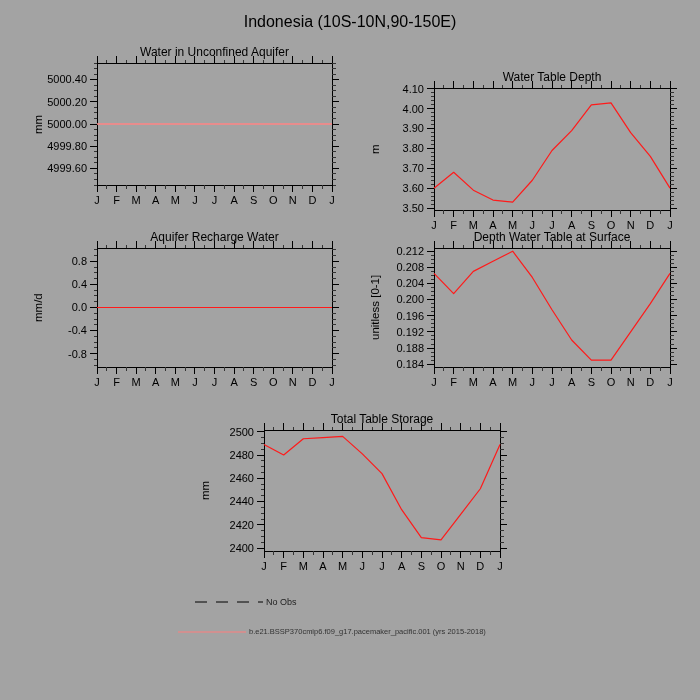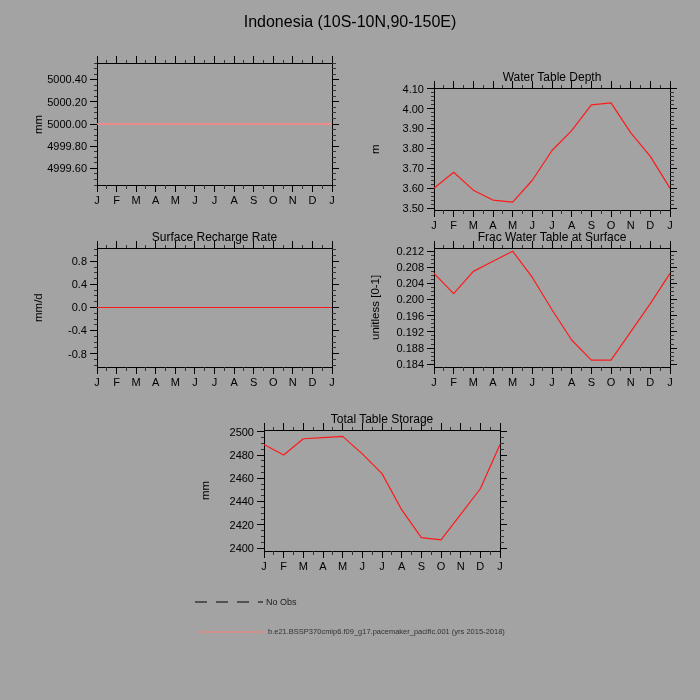--- a/index.html
+++ b/index.html
@@ -30,20 +30,21 @@
   .legend-row span { white-space:nowrap; }
 </style>
 </head>
 <body>
 
 <div class="page">
 
   <div class="main-title">Indonesia (10S-10N,90-150E)</div>
 
   <div class="chart" style="left:29px; top:39px; width:319px; height:176px;">
+    <div class="chart-title">Water in Unconfined Aquifer</div>
     <div class="ylabel">mm</div>
     <svg class="plot" width="319" height="176">
         <rect x="68" y="24" width="235" height="122" fill="none" stroke="#000" stroke-width="1" shape-rendering="crispEdges"></rect>
         <line x1="68" y1="129.36363636358135" x2="61" y2="129.36363636358135" stroke="#000" stroke-width="1" shape-rendering="crispEdges"></line>
         <line x1="303" y1="129.36363636358135" x2="310" y2="129.36363636358135" stroke="#000" stroke-width="1" shape-rendering="crispEdges"></line>
         <text x="58" y="133.16363636358136" text-anchor="end" font-size="11">4999.60</text>
         <line x1="68" y1="107.18181818179066" x2="61" y2="107.18181818179066" stroke="#000" stroke-width="1" shape-rendering="crispEdges"></line>
         <line x1="303" y1="107.18181818179066" x2="310" y2="107.18181818179066" stroke="#000" stroke-width="1" shape-rendering="crispEdges"></line>
         <text x="58" y="110.98181818179066" text-anchor="end" font-size="11">4999.80</text>
         <line x1="68" y1="85" x2="61" y2="85" stroke="#000" stroke-width="1" shape-rendering="crispEdges"></line>
@@ -293,21 +294,21 @@
         <line x1="254.83333333333331" y1="24" x2="254.83333333333331" y2="20.5" stroke="#333" stroke-width="1" shape-rendering="crispEdges"></line>
         <line x1="274.5" y1="146" x2="274.5" y2="149.5" stroke="#333" stroke-width="1" shape-rendering="crispEdges"></line>
         <line x1="274.5" y1="24" x2="274.5" y2="20.5" stroke="#333" stroke-width="1" shape-rendering="crispEdges"></line>
         <line x1="294.1666666666667" y1="146" x2="294.1666666666667" y2="149.5" stroke="#333" stroke-width="1" shape-rendering="crispEdges"></line>
         <line x1="294.1666666666667" y1="24" x2="294.1666666666667" y2="20.5" stroke="#333" stroke-width="1" shape-rendering="crispEdges"></line>
         <polyline points="68,124.17886178861792 87.66666666666666,108.30894308943093 107.33333333333333,126.16260162601634 127,136.08130081300817 146.66666666666666,138.0650406504066 166.33333333333334,116.24390243902442 186,86.48780487804883 205.66666666666669,66.65040650406507 225.33333333333331,40.86178861788634 245,38.87804878048784 264.6666666666667,68.63414634146349 284.3333333333333,92.439024390244 304,124.17886178861792" fill="none" stroke="#ff1a1a" stroke-width="1.2" stroke-linejoin="round"></polyline>
       </svg>
   </div>
 
   <div class="chart" style="left:29px; top:224px; width:319px; height:173px;">
-    <div class="chart-title">Surface Recharge Rate</div>
+    <div class="chart-title">Aquifer Recharge Water</div>
     <div class="ylabel">mm/d</div>
     <svg class="plot" width="319" height="173">
         <rect x="68" y="24" width="235" height="119" fill="none" stroke="#000" stroke-width="1" shape-rendering="crispEdges"></rect>
         <line x1="68" y1="129.7135922330097" x2="61" y2="129.7135922330097" stroke="#000" stroke-width="1" shape-rendering="crispEdges"></line>
         <line x1="303" y1="129.7135922330097" x2="310" y2="129.7135922330097" stroke="#000" stroke-width="1" shape-rendering="crispEdges"></line>
         <text x="58" y="133.51359223300972" text-anchor="end" font-size="11">-0.8</text>
         <line x1="68" y1="106.60679611650485" x2="61" y2="106.60679611650485" stroke="#000" stroke-width="1" shape-rendering="crispEdges"></line>
         <line x1="303" y1="106.60679611650485" x2="310" y2="106.60679611650485" stroke="#000" stroke-width="1" shape-rendering="crispEdges"></line>
         <text x="58" y="110.40679611650485" text-anchor="end" font-size="11">-0.4</text>
         <line x1="68" y1="83.5" x2="61" y2="83.5" stroke="#000" stroke-width="1" shape-rendering="crispEdges"></line>
@@ -412,21 +413,21 @@
         <line x1="254.04166666666666" y1="24" x2="254.04166666666666" y2="20.5" stroke="#333" stroke-width="1" shape-rendering="crispEdges"></line>
         <line x1="273.625" y1="143" x2="273.625" y2="146.5" stroke="#333" stroke-width="1" shape-rendering="crispEdges"></line>
         <line x1="273.625" y1="24" x2="273.625" y2="20.5" stroke="#333" stroke-width="1" shape-rendering="crispEdges"></line>
         <line x1="293.20833333333337" y1="143" x2="293.20833333333337" y2="146.5" stroke="#333" stroke-width="1" shape-rendering="crispEdges"></line>
         <line x1="293.20833333333337" y1="24" x2="293.20833333333337" y2="20.5" stroke="#333" stroke-width="1" shape-rendering="crispEdges"></line>
         <polyline points="68,83.5 87.58333333333333,83.5 107.16666666666666,83.5 126.75,83.5 146.33333333333331,83.5 165.91666666666669,83.5 185.5,83.5 205.08333333333334,83.5 224.66666666666666,83.5 244.25,83.5 263.83333333333337,83.5 283.41666666666663,83.5 303,83.5" fill="none" stroke="#ff1a1a" stroke-width="1.2" stroke-linejoin="round"></polyline>
       </svg>
   </div>
 
   <div class="chart" style="left:366px; top:224px; width:320px; height:173px;">
-    <div class="chart-title">Frac Water Table at Surface</div>
+    <div class="chart-title">Depth Water Table at Surface</div>
     <div class="ylabel">unitless [0-1]</div>
     <svg class="plot" width="320" height="173">
         <rect x="68" y="24" width="236" height="119" fill="none" stroke="#000" stroke-width="1" shape-rendering="crispEdges"></rect>
         <line x1="68" y1="140.17627118644066" x2="61" y2="140.17627118644066" stroke="#000" stroke-width="1" shape-rendering="crispEdges"></line>
         <line x1="304" y1="140.17627118644066" x2="311" y2="140.17627118644066" stroke="#000" stroke-width="1" shape-rendering="crispEdges"></line>
         <text x="58" y="143.97627118644067" text-anchor="end" font-size="11">0.184</text>
         <line x1="68" y1="124.04067796610165" x2="61" y2="124.04067796610165" stroke="#000" stroke-width="1" shape-rendering="crispEdges"></line>
         <line x1="304" y1="124.04067796610165" x2="311" y2="124.04067796610165" stroke="#000" stroke-width="1" shape-rendering="crispEdges"></line>
         <text x="58" y="127.84067796610165" text-anchor="end" font-size="11">0.188</text>
         <line x1="68" y1="107.90508474576265" x2="61" y2="107.90508474576265" stroke="#000" stroke-width="1" shape-rendering="crispEdges"></line>
@@ -676,20 +677,20 @@
       </svg>
   </div>
 
   <div class="legend-row obs" style="left:195px; top:597px;">
     <svg width="68" height="8">
       <line x1="0" y1="4" x2="68" y2="4" stroke="#000000" stroke-width="1" stroke-dasharray="12 9"></line>
     </svg>
     <span>No Obs</span>
   </div>
 
-  <div class="legend-row model" style="left:197px; top:627px;">
+  <div class="legend-row model" style="left:178px; top:627px;">
     <svg width="68" height="8">
       <line x1="0" y1="4" x2="68" y2="4" stroke="#ff7f7f" stroke-width="1.2"></line>
     </svg>
     <span>b.e21.BSSP370cmip6.f09_g17.pacemaker_pacific.001 (yrs 2015-2018)</span>
   </div>
 
 </div>
 
 </body></html>

